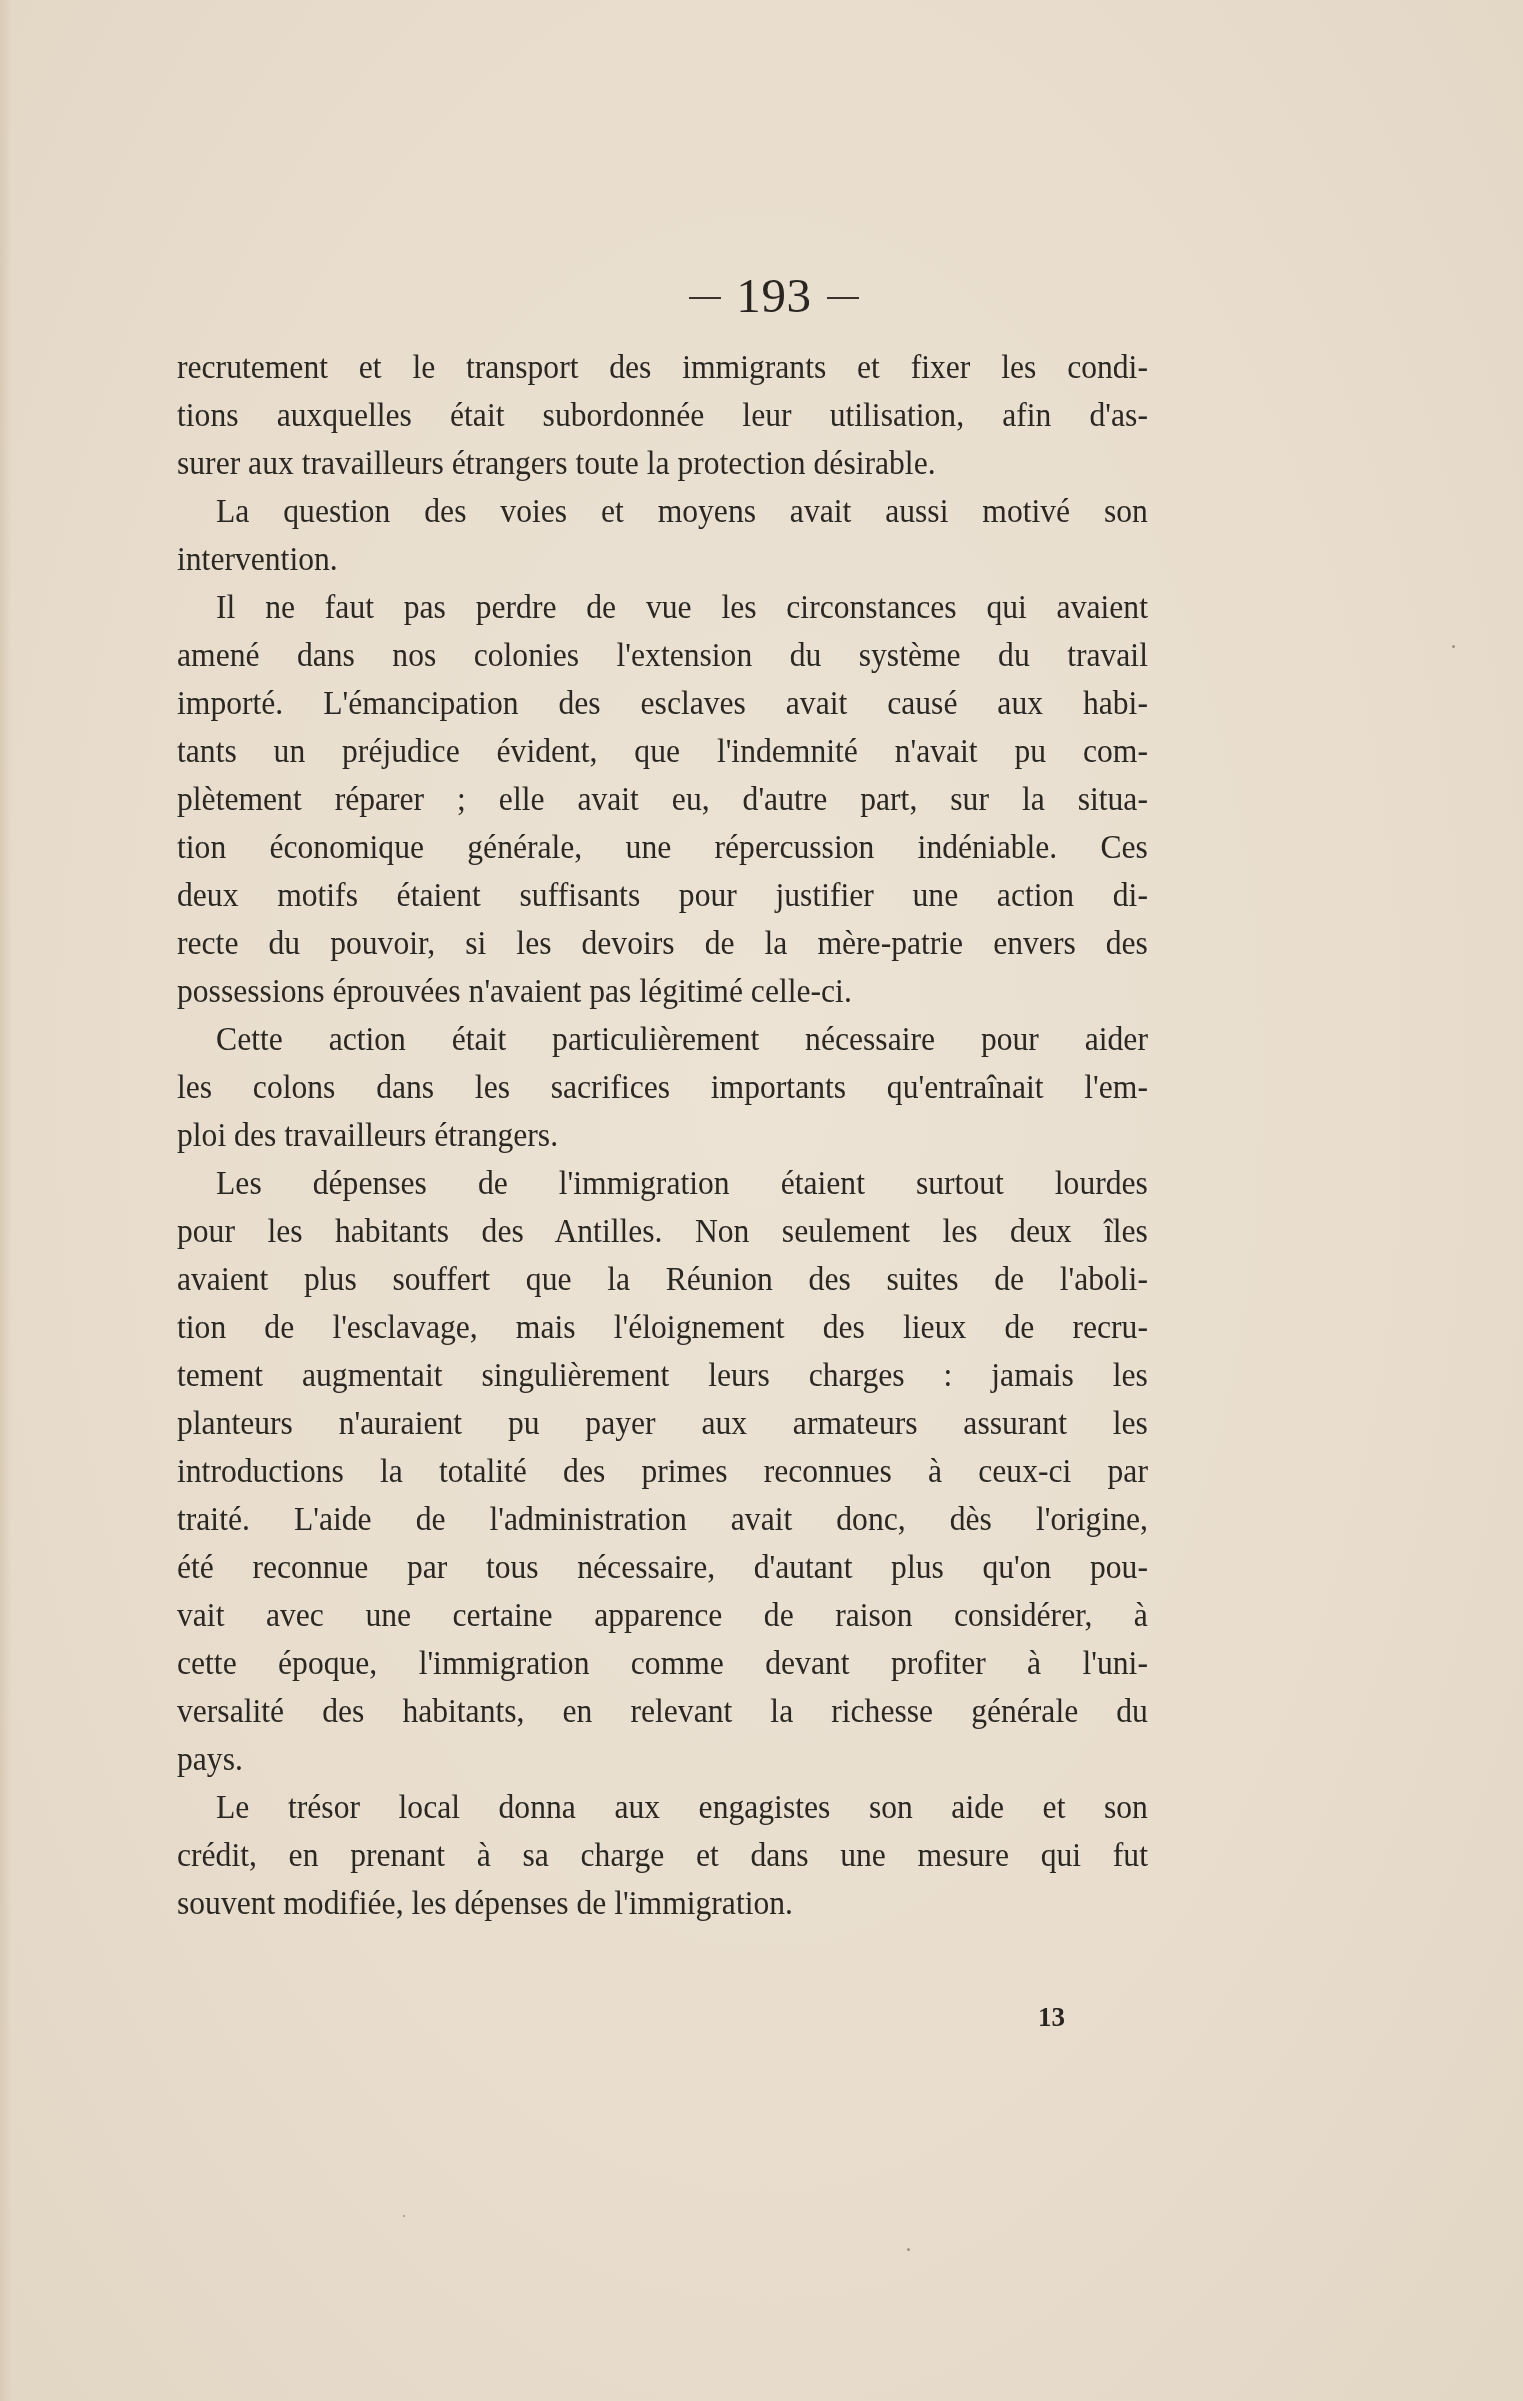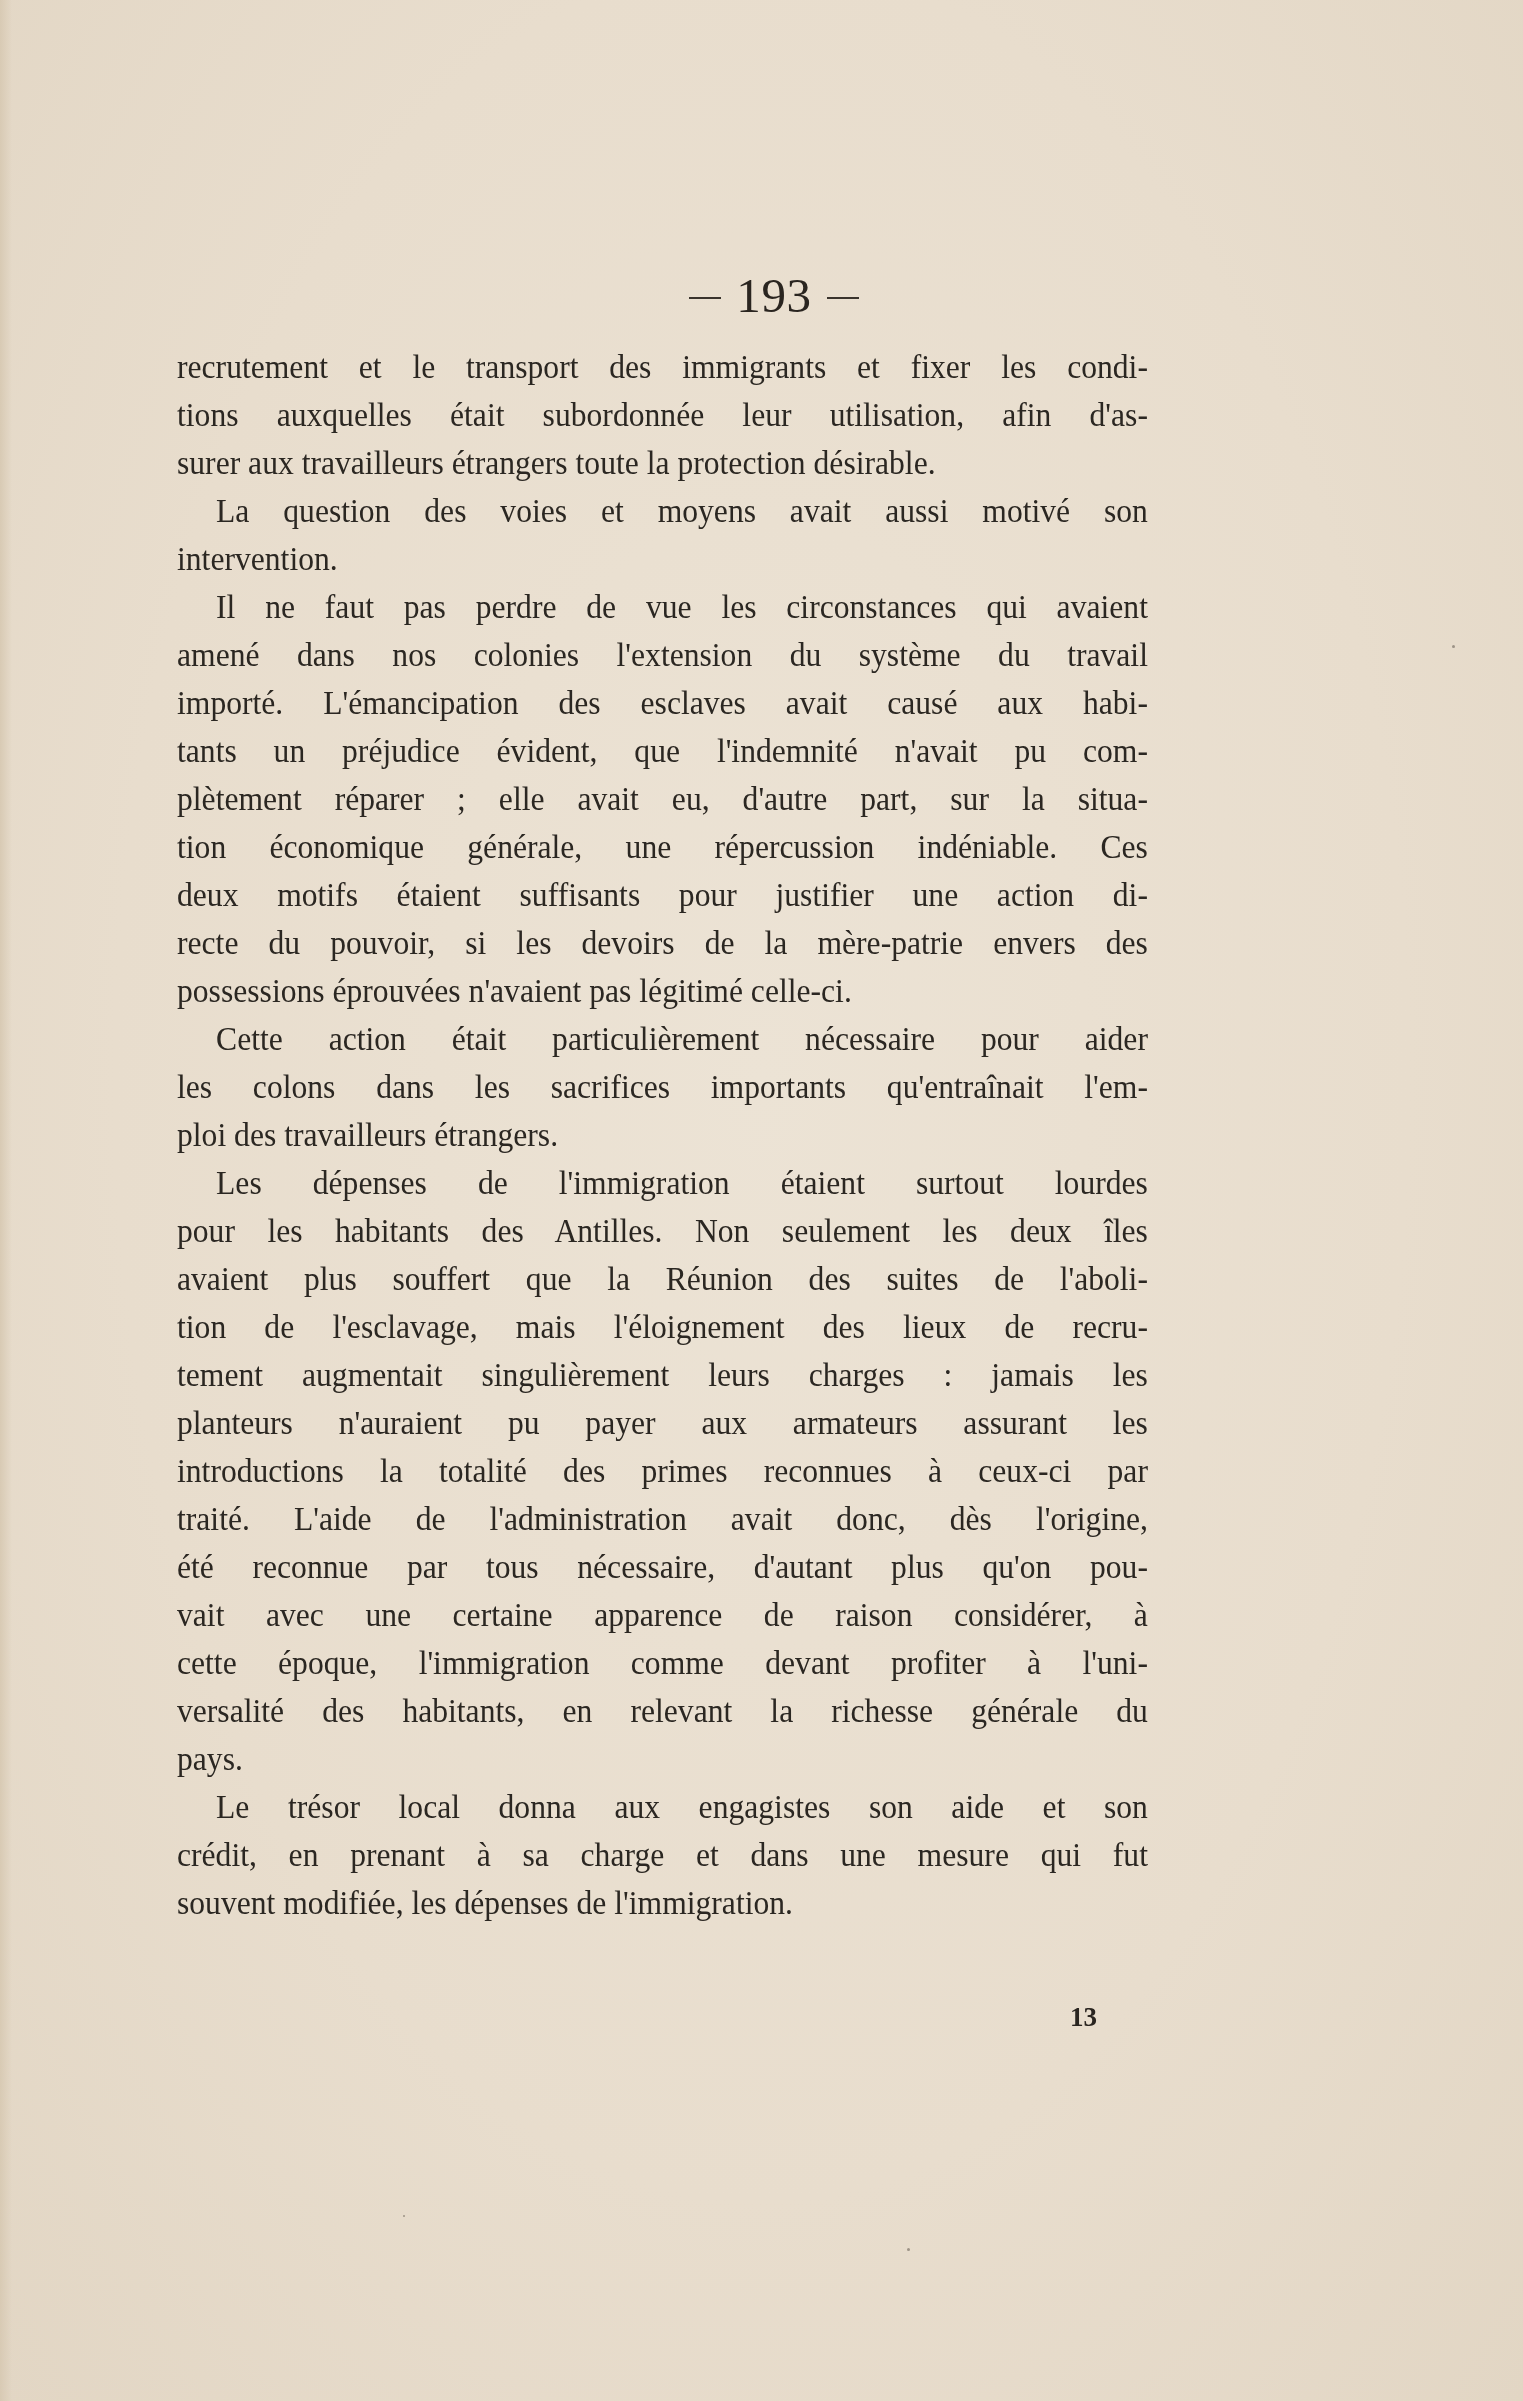--- a/index.html
+++ b/index.html
@@ -78,21 +78,20 @@
       padding-left: 42px;
     }
     .signature {
       position: absolute;
       left: 1038px;
       top: 2002px;
       font-family: "Liberation Serif", "DejaVu Serif", serif;
       font-weight: bold;
       font-size: 27px;
       color: #2a2520;
-      margin-left: 32px;
     }
     .speck {
       position: absolute;
       width: 3.4px; height: 3.4px;
       border-radius: 50%;
       background: #6b6258;
       opacity: 0.6;
     }
   </style>
 </head>

